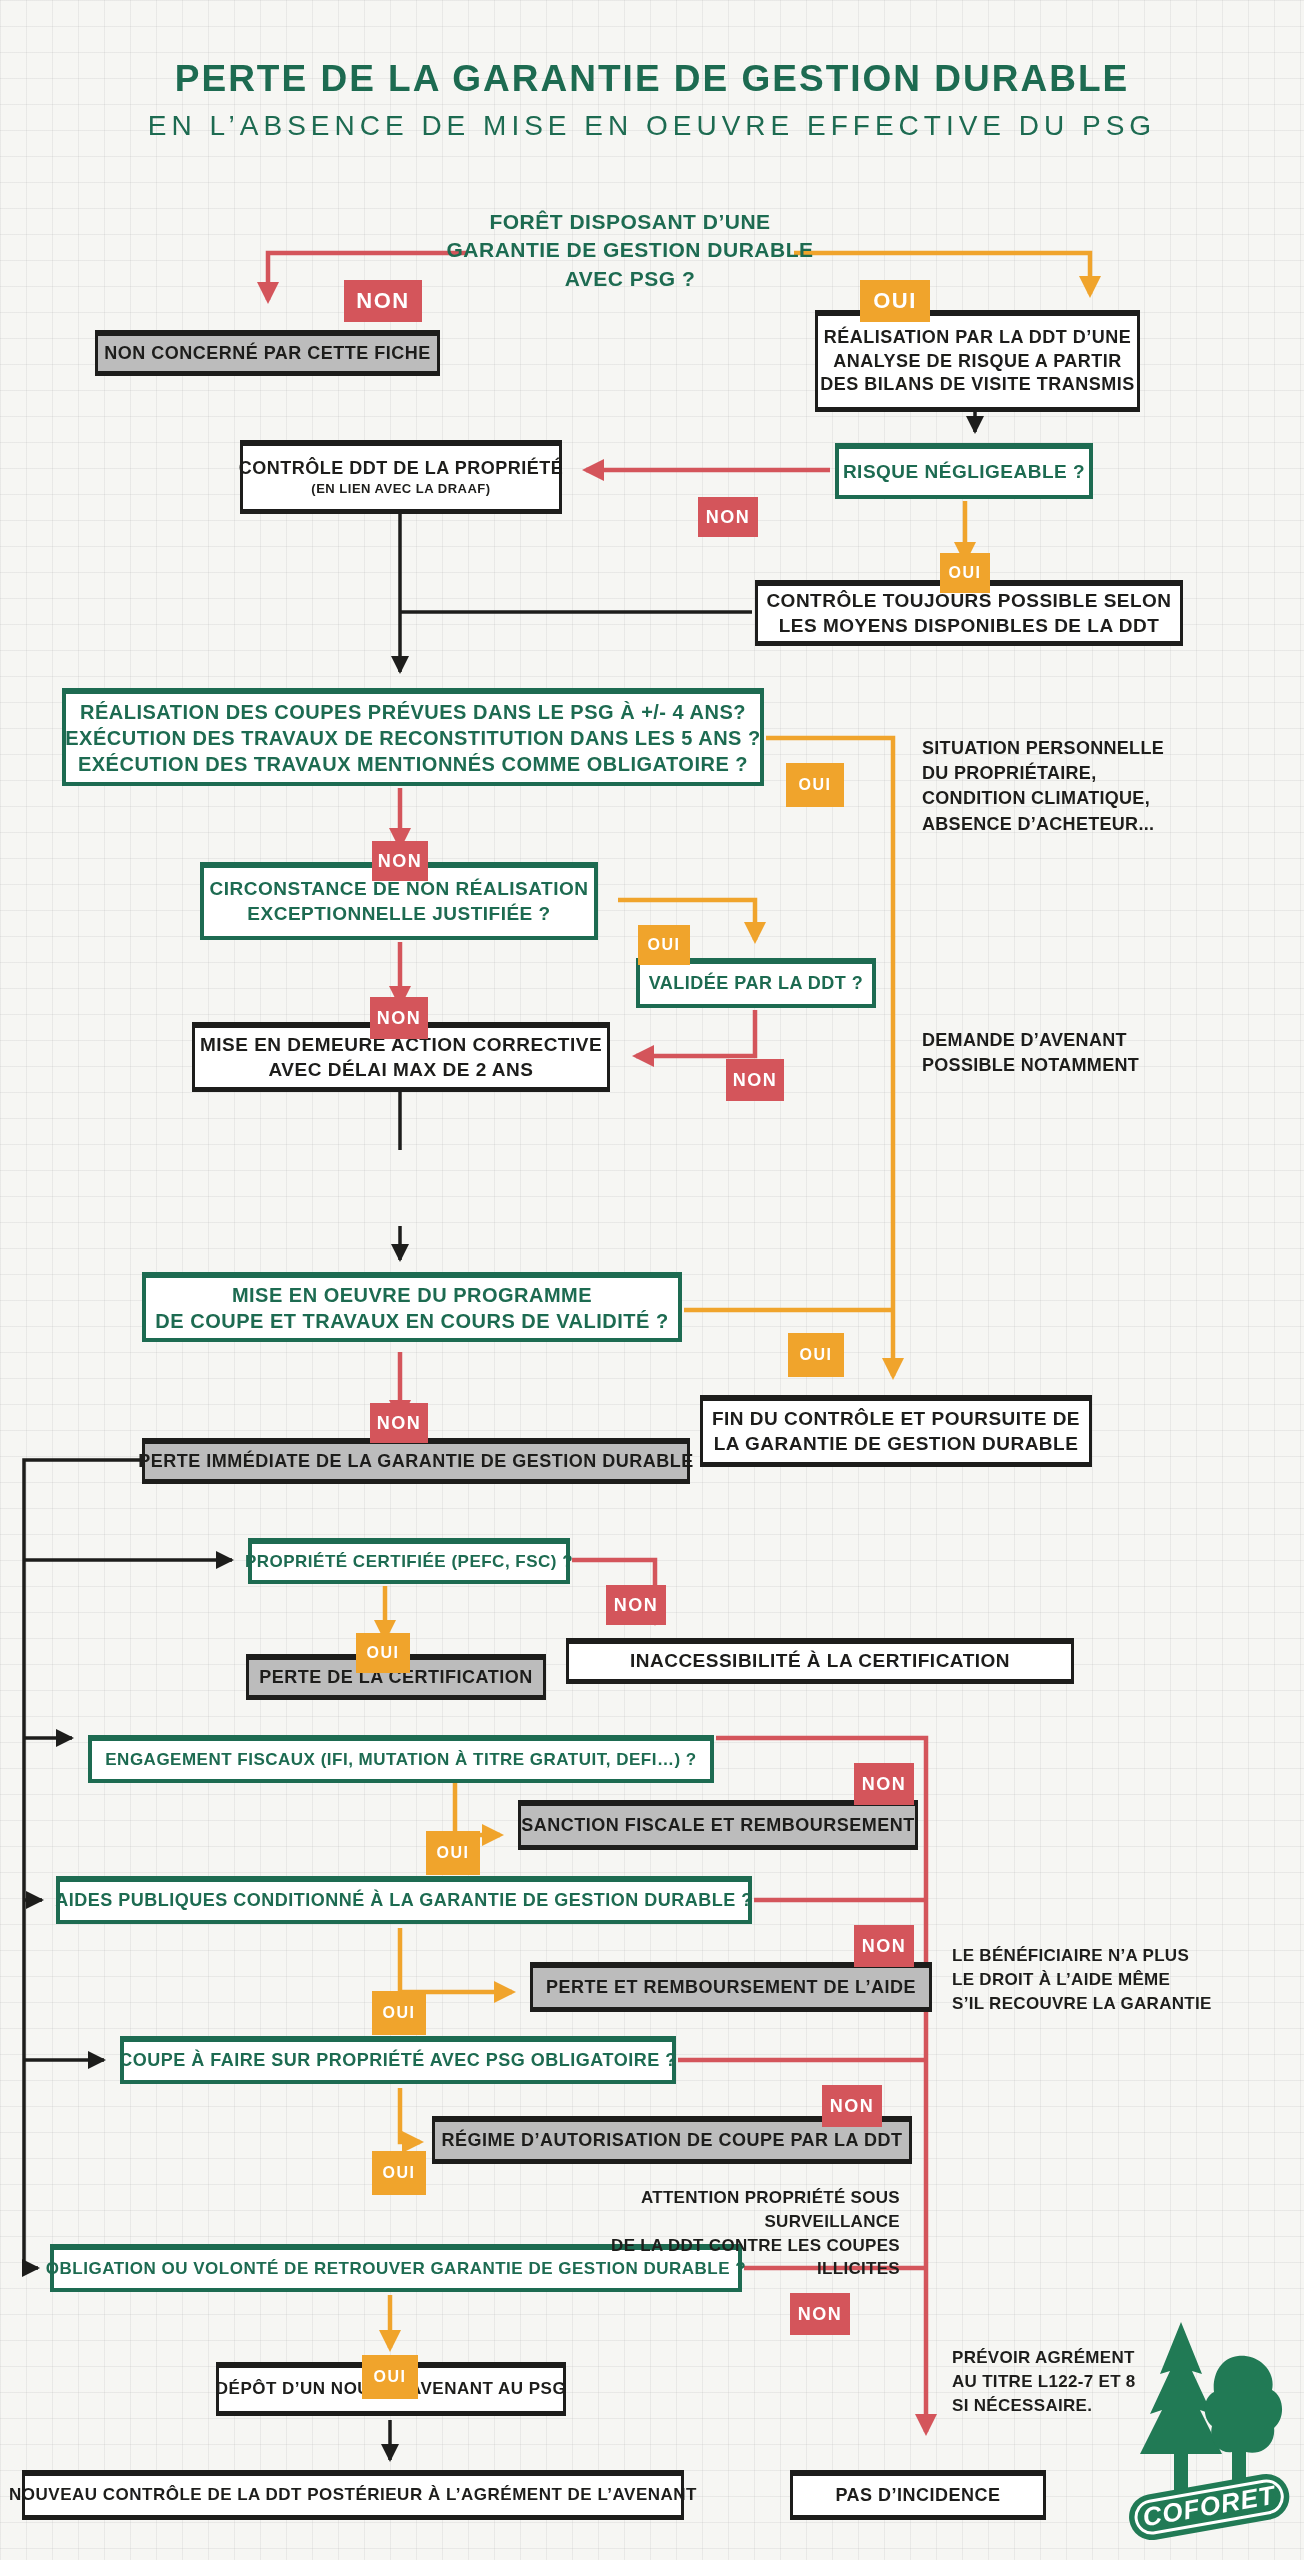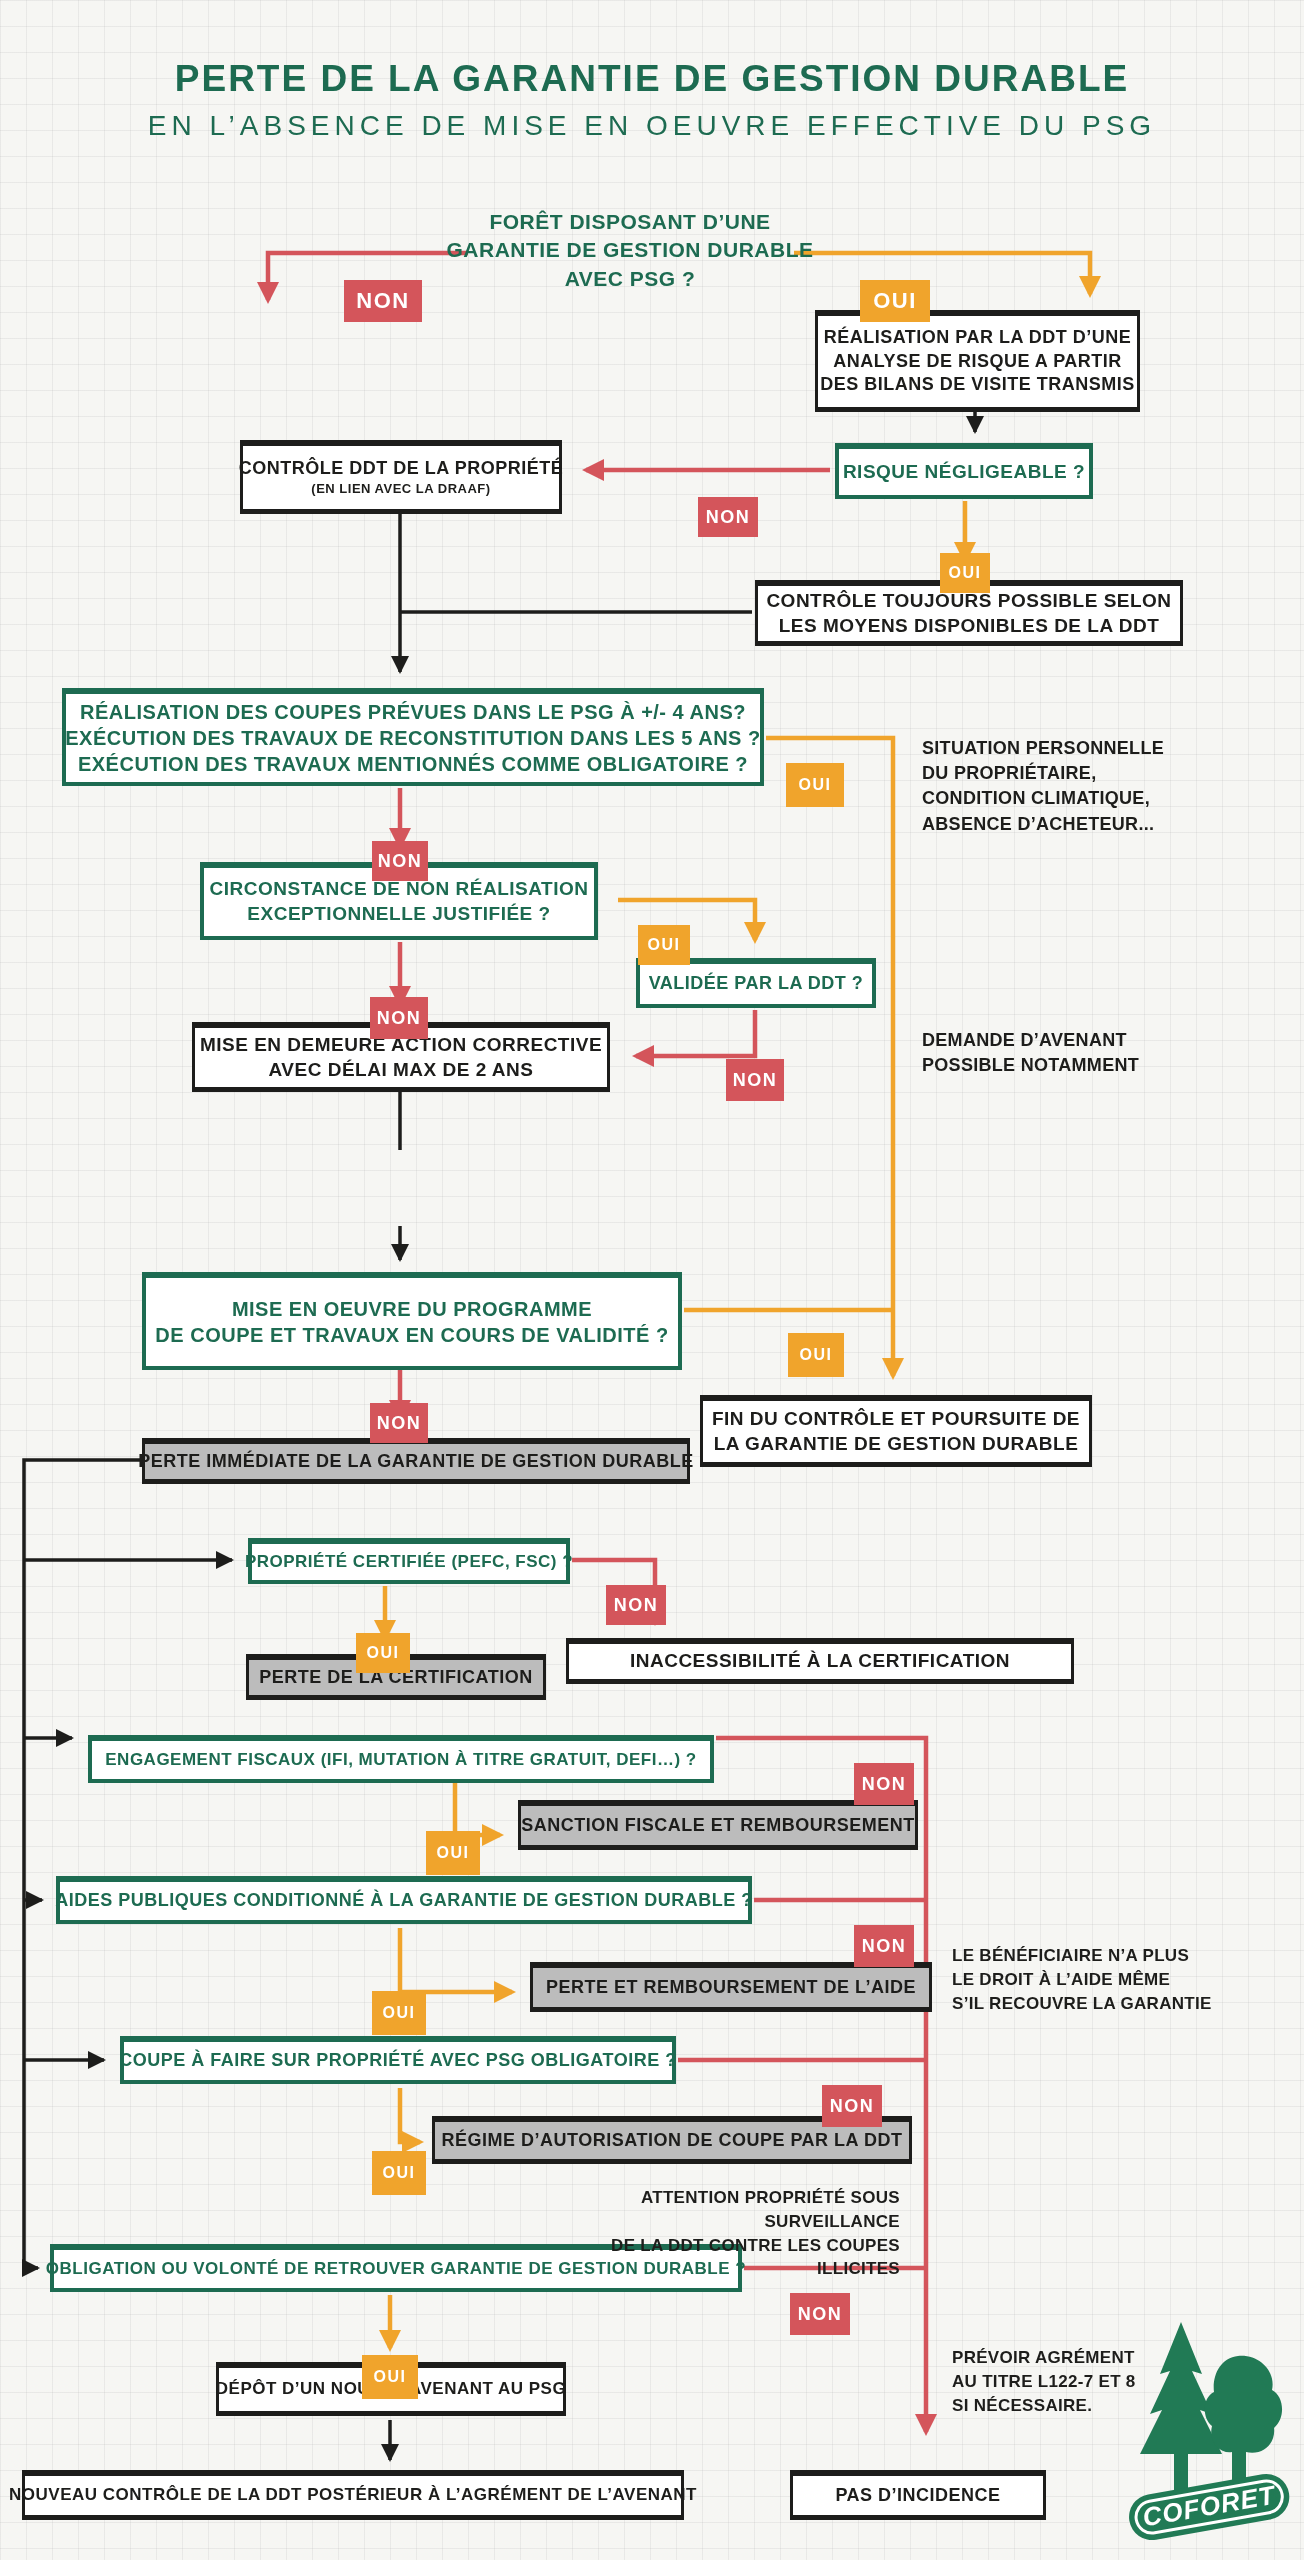--- a/index.html
+++ b/index.html
@@ -104,20 +104,23 @@
     <div class="title-1">PERTE DE LA GARANTIE DE GESTION DURABLE</div>
     <div class="title-2">EN L’ABSENCE DE MISE EN OEUVRE EFFECTIVE DU PSG</div>
   </div>
 
   <div class="plainq" style="left:440px;top:208px;width:380px;font-size:21px;">
     <span>FORÊT DISPOSANT D’UNE</span>
     <span>GARANTIE DE GESTION DURABLE</span>
     <span>AVEC PSG ?</span>
   </div>
 
+  <div class="box grayb" style="left:95px;top:330px;width:345px;height:46px;font-size:18px;">
+    <span>NON CONCERNÉ PAR CETTE FICHE</span>
+  </div>
 
   <div class="box white" style="left:815px;top:310px;width:325px;height:102px;font-size:18px;">
     <span>RÉALISATION PAR LA DDT D’UNE</span>
     <span>ANALYSE DE RISQUE A PARTIR</span>
     <span>DES BILANS DE VISITE TRANSMIS</span>
   </div>
 
   <div class="box white" style="left:240px;top:440px;width:322px;height:74px;font-size:18px;">
     <span>CONTRÔLE DDT DE LA PROPRIÉTÉ</span>
     <span class="sub" style="font-size:13px;">(EN LIEN AVEC LA DRAAF)</span>
@@ -146,21 +149,21 @@
   <div class="box greenb" style="left:636px;top:958px;width:240px;height:50px;font-size:18px;">
     <span>VALIDÉE PAR LA DDT ?</span>
   </div>
 
   <div class="box white" style="left:192px;top:1022px;width:418px;height:70px;font-size:19px;">
     <span>MISE EN DEMEURE ACTION CORRECTIVE</span>
     <span>AVEC DÉLAI MAX DE 2 ANS</span>
   </div>
 
 
-  <div class="box greenb" style="left:142px;top:1272px;width:540px;height:98px;font-size:20px;">
+  <div class="box greenb" style="left:142px;top:1272px;width:540px;height:70px;font-size:20px;">
     <span>MISE EN OEUVRE DU PROGRAMME</span>
     <span>DE COUPE ET TRAVAUX EN COURS DE VALIDITÉ ?</span>
   </div>
 
   <div class="box white" style="left:700px;top:1395px;width:392px;height:72px;font-size:19px;">
     <span>FIN DU CONTRÔLE ET POURSUITE DE</span>
     <span>LA GARANTIE DE GESTION DURABLE</span>
   </div>
 
   <div class="box grayb" style="left:142px;top:1438px;width:548px;height:46px;font-size:18px;">

